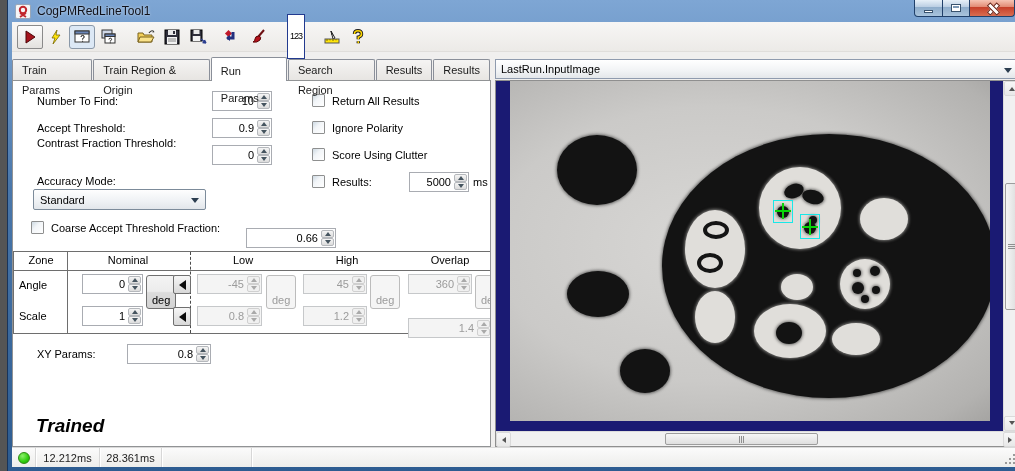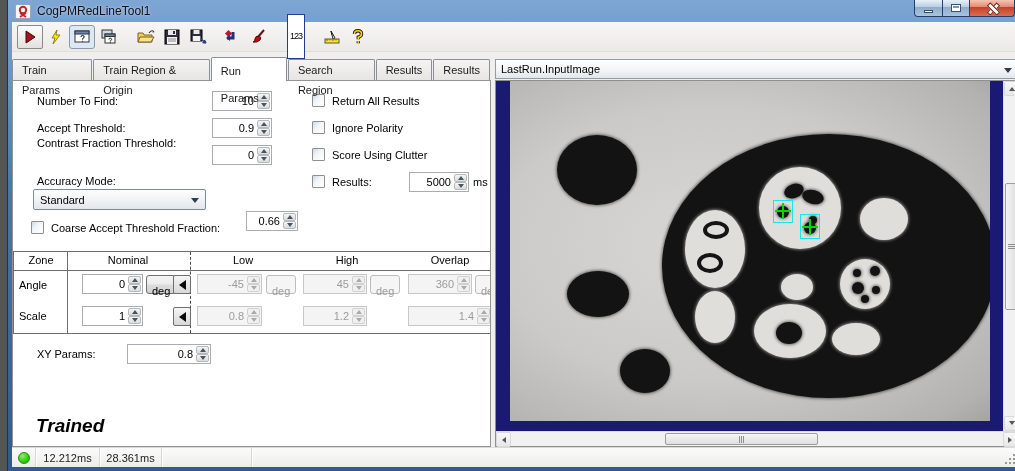--- a/index.html
+++ b/index.html
@@ -72,21 +72,21 @@
   .spin.dis { background:#f4f4f4; border-color:#c6c8ca; }
   .spin.dis .val { color:#9b9b9b; }
   .spin.dis .sb { background:#f0f0f0; border-color:#d0d0d0; }
   .spin.dis .au { border-bottom-color:#a9a9a9; } .spin.dis .ad { border-top-color:#a9a9a9; }
 
   
   .cb { position:absolute; width:13px; height:13px; border:1px solid #8e8f8f;
     background:linear-gradient(135deg,#cdd9e2,#f2f5f8 40%,#fff); border-radius:1px; }
 
   
-  .degbtn { position:absolute; height:19px; padding:7px 5px; font-size:11px; color:#000;
+  .degbtn { position:absolute; height:19px; padding:16px 5px; font-size:11px; color:#000;
     border:1px solid #6f6f6f; border-radius:3px;
     background:linear-gradient(#f4f4f4,#ececec 48%,#dcdcdc 52%,#d2d2d2); line-height:17px; }
   .degbtn.dis { color:#9b9b9b; border-color:#bcbcbc; background:#f5f5f5; }
   .expbtn { position:absolute; width:18px; height:19px; border:1px solid #6f6f6f; border-radius:2px;
     background:linear-gradient(#f6f6f6,#d8d8d8); display:flex; align-items:center; justify-content:center; }
   .tri-left { width:0; height:0; border:5px solid transparent; border-right:7px solid #0a0a0a; margin-left:-5px; }
 
   
   .combo { position:absolute; height:21px; border:1px solid #7c8b9a; border-radius:2px;
     background:linear-gradient(#fefefe,#eef1f4 60%,#e2e6ea); display:flex; align-items:center;
@@ -350,21 +350,21 @@
                 </span>
                 <span class="sb">
                   <i class="ad"></i>
                 </span>
               </span>
           </div>
           <span class="lbl" style="left:460px;top:95px">ms</span>
 
           <span class="cb" style="left:18px;top:140px"></span>
           <span class="lbl" style="left:38px;top:141px">Coarse Accept Threshold Fraction:</span>
-          <div class="spin" style="left:233px;top:130px;width:52px">
+          <div class="spin" style="left:233px;top:147px;width:90px">
             <span class="val">0.66</span>
             <span class="btns">
                 <span class="sb">
                   <i class="au"></i>
                 </span>
                 <span class="sb">
                   <i class="ad"></i>
                 </span>
               </span>
           </div>
@@ -462,21 +462,21 @@
               <span class="val">1.2</span>
               <span class="btns">
                   <span class="sb">
                     <i class="au"></i>
                   </span>
                   <span class="sb">
                     <i class="ad"></i>
                   </span>
                 </span>
             </div>
-            <div class="spin dis" style="left:394px;top:54px;width:84px">
+            <div class="spin dis" style="left:394px;top:66px;width:84px">
               <span class="val">1.4</span>
               <span class="btns">
                   <span class="sb">
                     <i class="au"></i>
                   </span>
                   <span class="sb">
                     <i class="ad"></i>
                   </span>
                 </span>
             </div>

